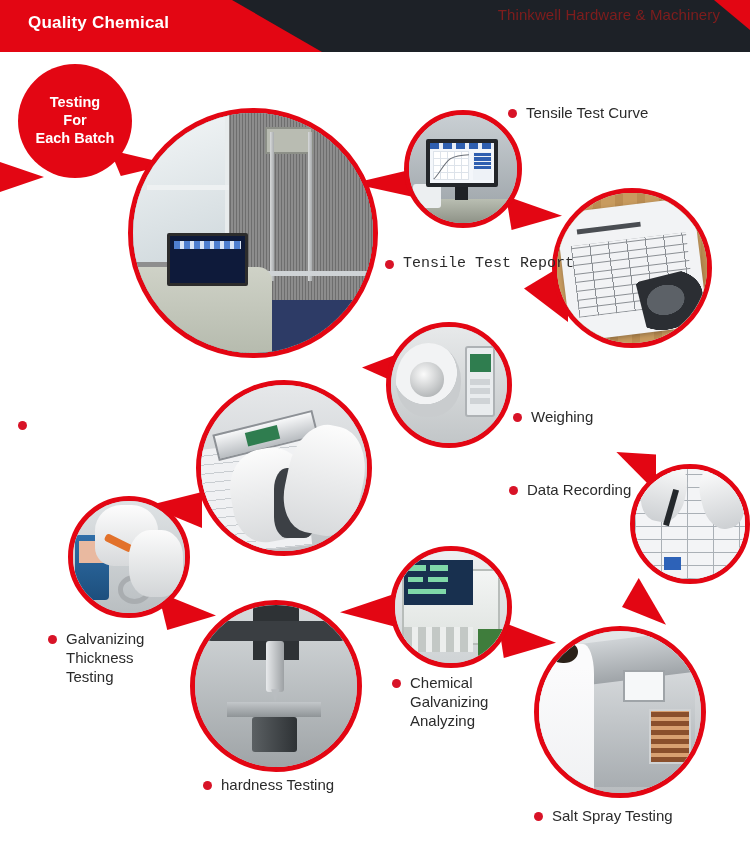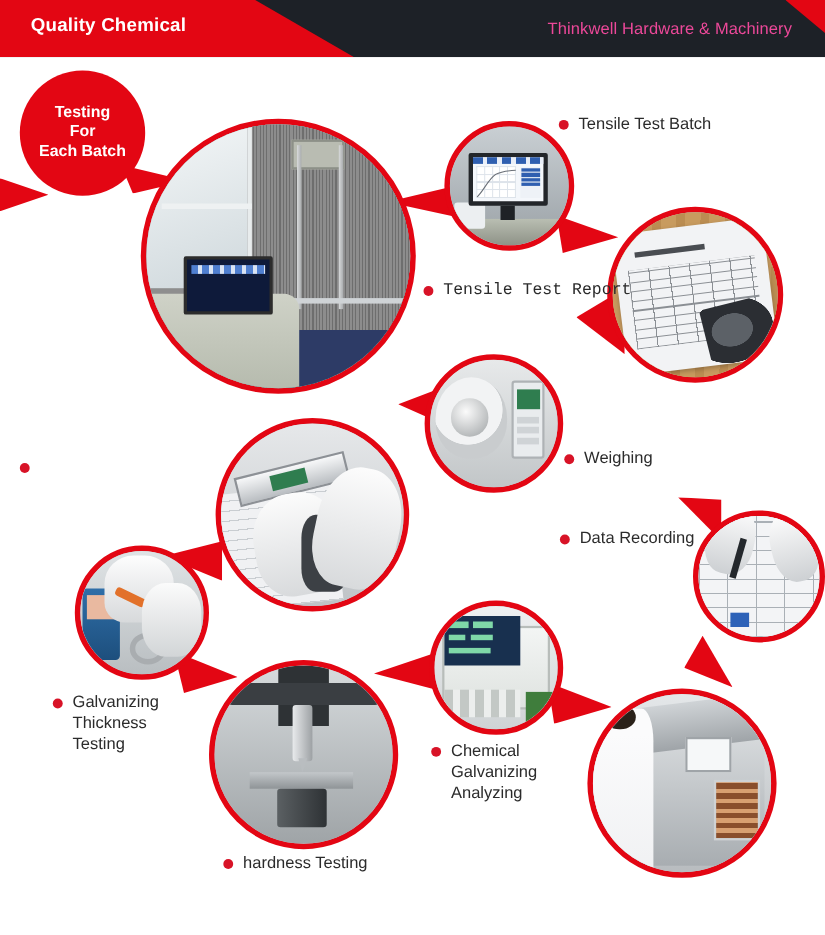--- a/index.html
+++ b/index.html
@@ -38,22 +38,22 @@
     clip-path: polygon(100% 0, 100% 100%, 0 0);
   }
   .header-title {
     position: absolute; left: 28px; top: 13px;
     color: #ffffff;
     font-size: 17px;
     font-weight: bold;
     letter-spacing: 0.2px;
   }
   .header-brand {
-    position: absolute; right: 30px; top: 18px;
-    color: #ec4899;
+    position: absolute; right: 30px; top: 6px;
+    color: #7f1d1d;
     font-size: 15px;
     font-weight: normal;
     letter-spacing: 0.1px;
   }
 
   
   .badge {
     position: absolute;
     left: 18px; top: 64px;
     width: 114px; height: 114px;
@@ -585,21 +585,21 @@
       <div class="lid"></div>
       <div class="win2"></div>
       <div class="ctrl"></div>
       <div class="worker"></div>
       <div class="head2"></div>
     </div>
   </div>
 
   <div class="label" style="left:508px; top:103px;">
     <span class="dot"></span>
-    <span class="label-text">Tensile Test Batch</span>
+    <span class="label-text">Tensile Test Curve</span>
   </div>
 
   <div class="label" style="left:385px; top:254px;font-family:Liberation Mono, monospace;">
     <span class="dot"></span>
     <span class="label-text">Tensile Test Report</span>
   </div>
 
   <div class="label" style="left:513px; top:407px;">
     <span class="dot"></span>
     <span class="label-text">Weighing</span>
@@ -626,14 +626,18 @@
     <span class="label-text">hardness Testing</span>
   </div>
 
   <div class="label" style="left:392px; top:673px;">
     <span class="dot"></span>
     <span class="label-text">Chemical
 Galvanizing
 Analyzing</span>
   </div>
 
+  <div class="label" style="left:534px; top:806px;">
+    <span class="dot"></span>
+    <span class="label-text">Salt Spray Testing</span>
+  </div>
 
 </div>
 
 </body></html>

